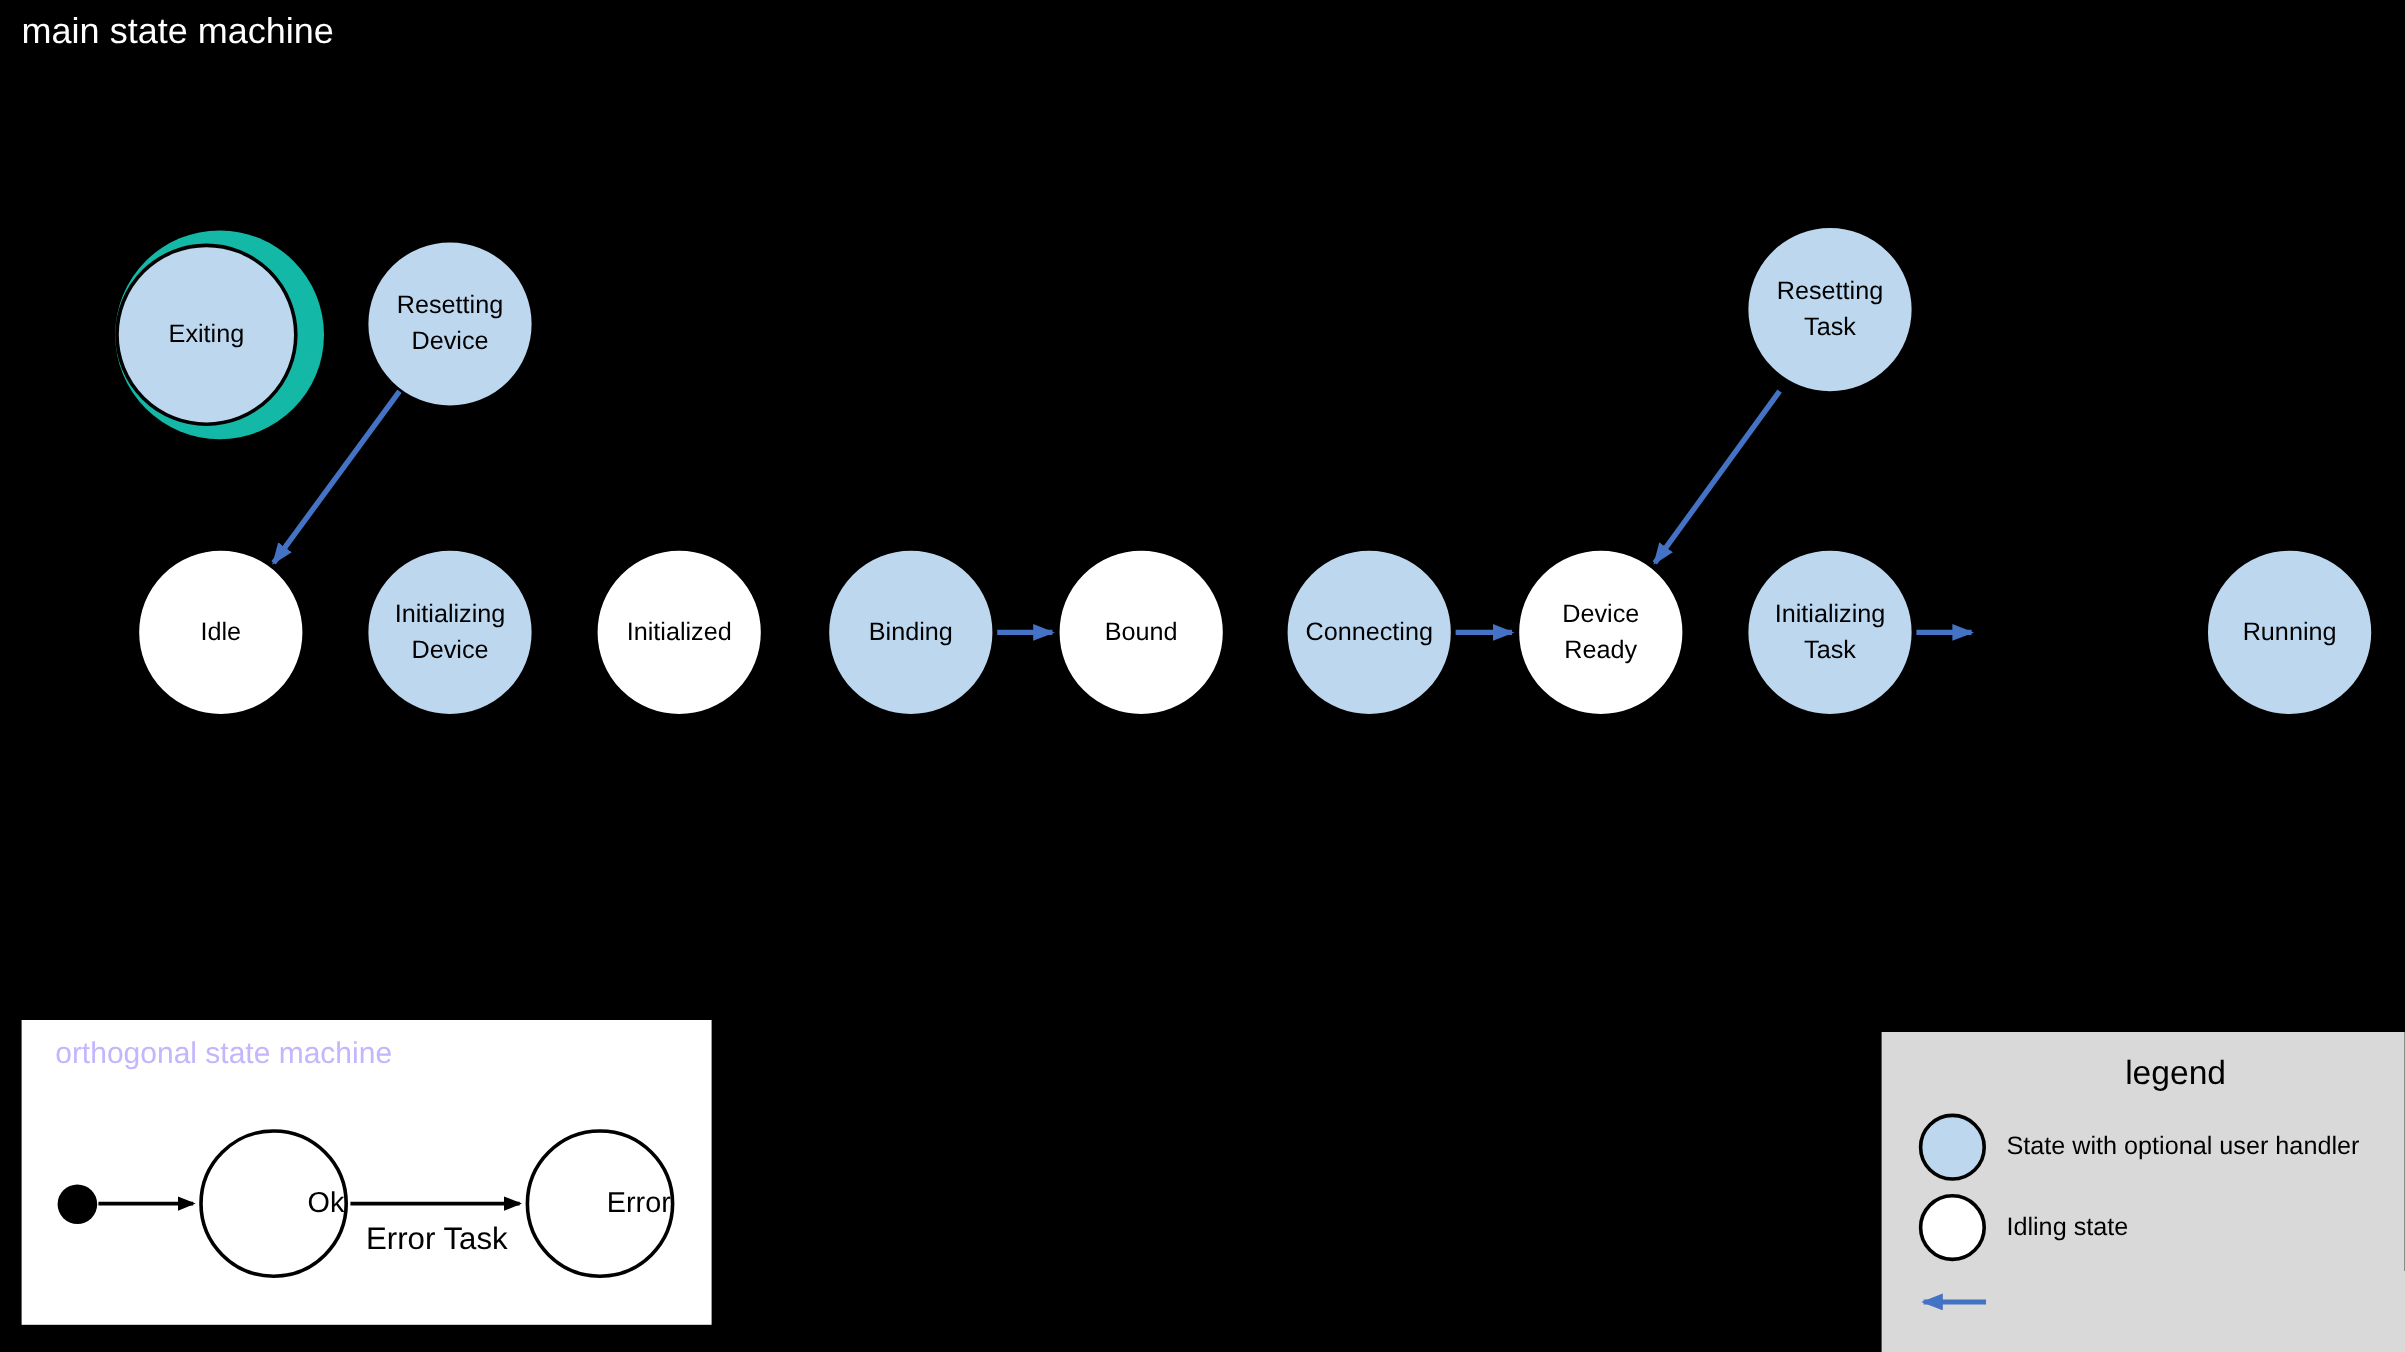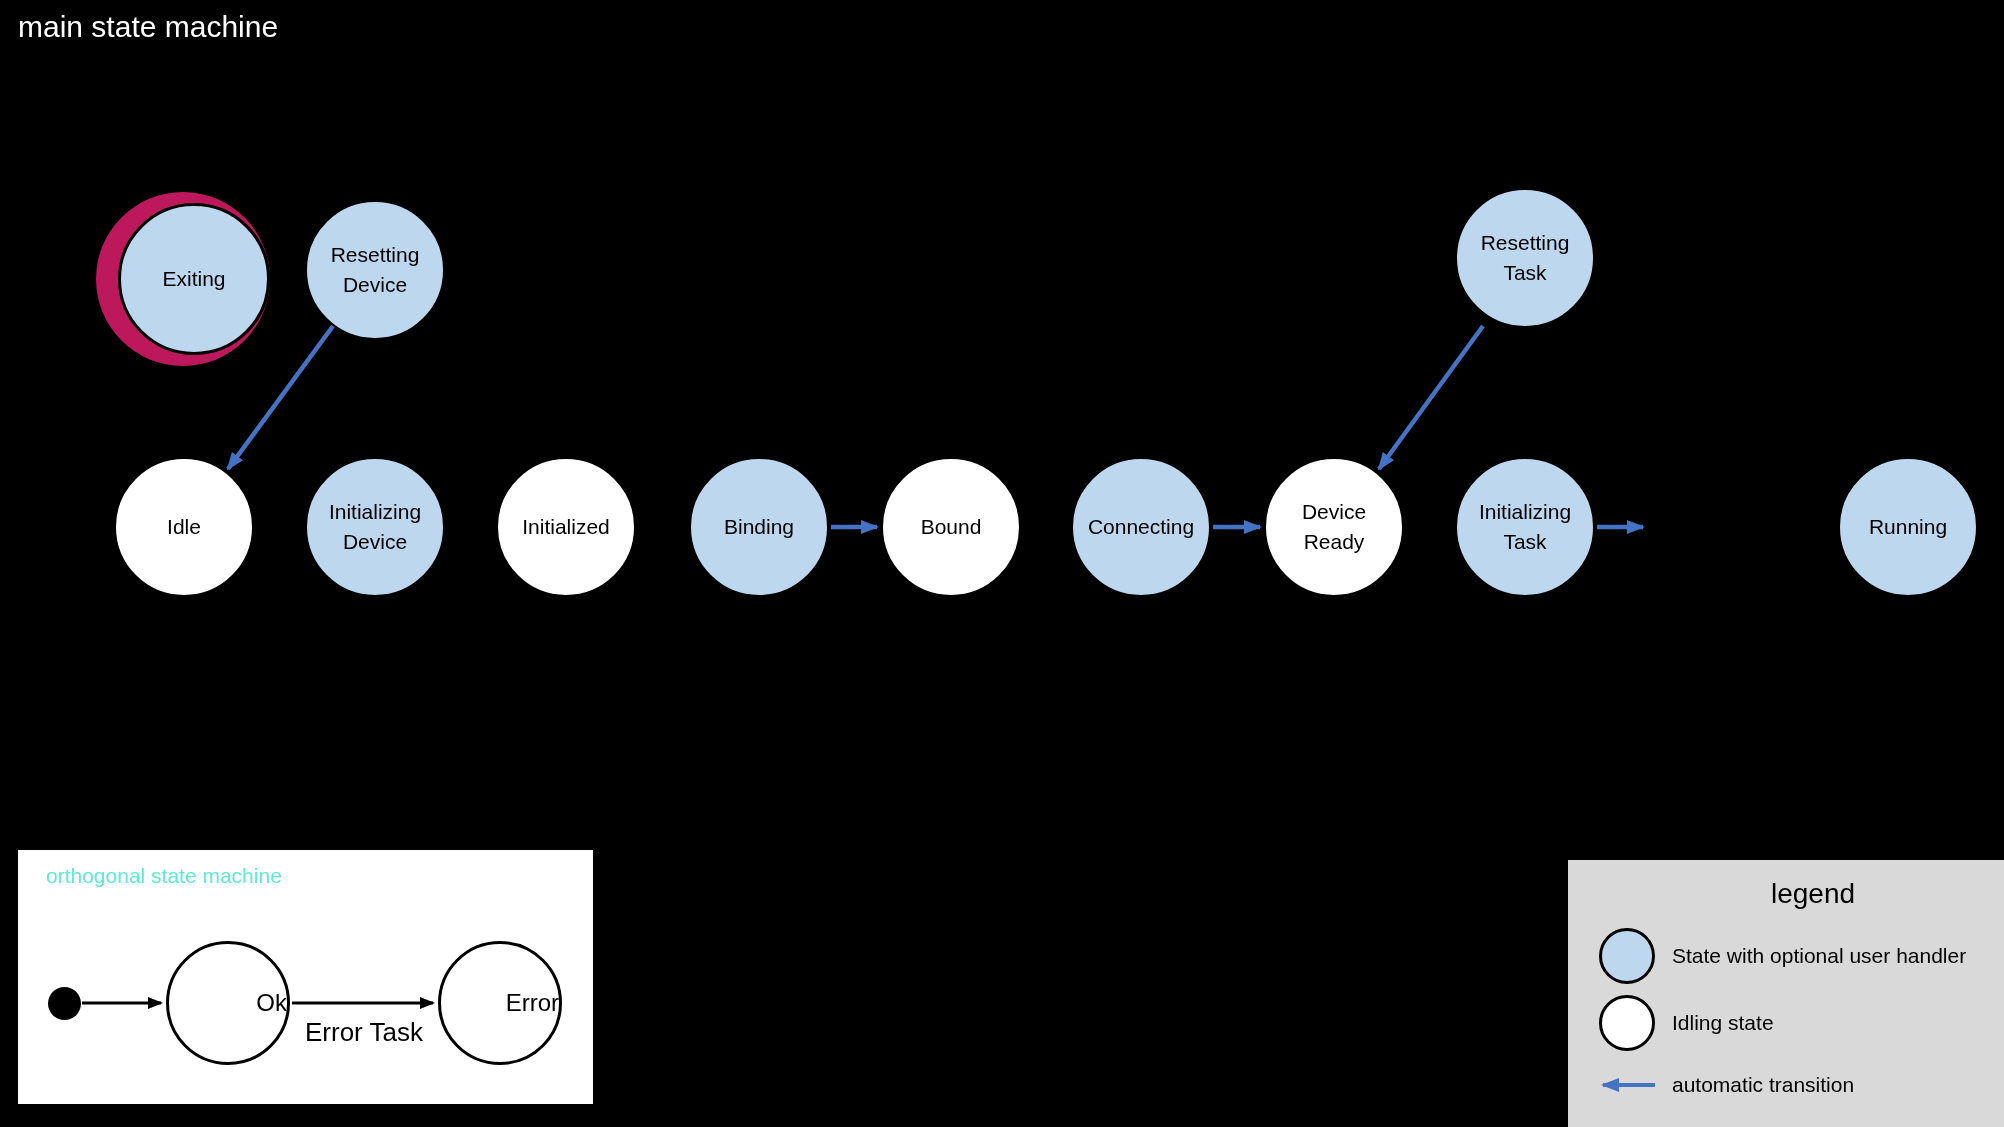--- a/index.html
+++ b/index.html
@@ -13,32 +13,32 @@
   .arrow-layer{position:absolute;left:0;top:0;z-index:2;pointer-events:none;}
 
   .state{position:absolute;z-index:3;width:140px;height:140px;border-radius:50%;
          border:2px solid #000;box-sizing:border-box;
          display:flex;align-items:center;justify-content:center;text-align:center;
          font-size:21px;line-height:1.45;color:#000;padding:4px;}
   .state.handler{background:#BDD7EE;}
   .state.idling{background:#ffffff;}
 
   .final-ring{position:absolute;z-index:3;width:174px;height:174px;border-radius:50%;
-              background:#be185d;display:flex;align-items:center;justify-content:flex-end;}
+              background:#14b8a6;display:flex;align-items:center;justify-content:flex-start;}
   .final-ring .state{position:relative;width:152px;height:152px;border-width:3px;}
 
   .small-state{position:absolute;z-index:3;width:124px;height:124px;border-radius:50%;
                border:3px solid #000;box-sizing:border-box;background:#fff;
                display:flex;align-items:center;justify-content:flex-end;text-align:center;
                font-size:24px;color:#000;}
 
   .dot{position:absolute;z-index:3;width:33px;height:33px;border-radius:50%;background:#000;}
 
   .title{position:absolute;z-index:3;color:#fff;font-size:30px;}
-  .sub-title{position:absolute;z-index:3;color:#5eead4;font-size:21px;}
+  .sub-title{position:absolute;z-index:3;color:#c4b5fd;font-size:25px;}
   .edge-label{position:absolute;z-index:3;color:#000;font-size:26px;text-align:center;}
 
   .legend-title{position:absolute;z-index:3;color:#000;font-size:28px;text-align:center;margin-left:27px;}
   .legend-swatch{position:absolute;z-index:3;width:56px;height:56px;border-radius:50%;
                  border:3px solid #000;box-sizing:border-box;}
   .legend-swatch.handler{background:#BDD7EE;}
   .legend-swatch.idling{background:#ffffff;}
   .legend-text{position:absolute;z-index:3;color:#000;font-size:21px;line-height:56px;height:56px;}
 </style>
 </head>
@@ -125,15 +125,14 @@
   <div class="edge-label" style="left:264px;top:1017px;width:200px;">Error Task</div>
 
   <div class="legend-title" style="left:1568px;top:878px;width:436px;">legend</div>
 
   <div class="legend-swatch handler" style="left:1599px;top:928px;"></div>
   <div class="legend-text" style="left:1672px;top:928px;">State with optional user handler</div>
 
   <div class="legend-swatch idling" style="left:1599px;top:995px;"></div>
   <div class="legend-text" style="left:1672px;top:995px;">Idling state</div>
 
-  <div class="legend-text" style="left:1672px;top:1057px;">automatic transition</div>
 
 </div>
 
 </body></html>

